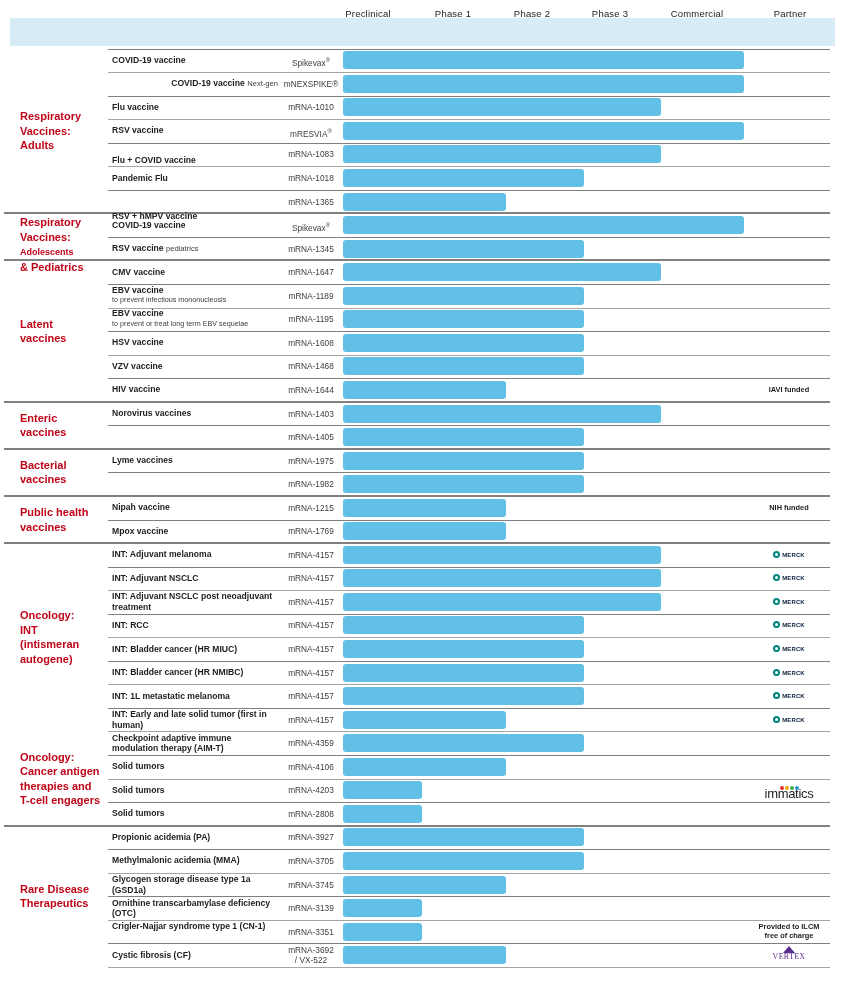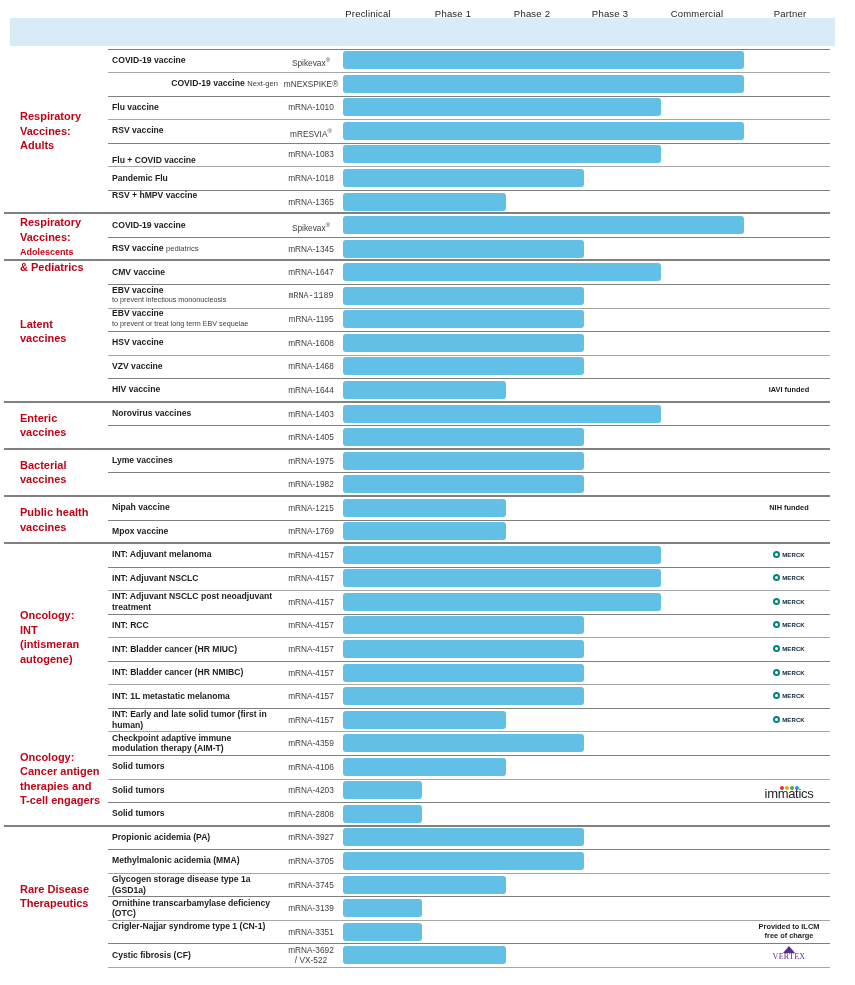--- a/index.html
+++ b/index.html
@@ -294,34 +294,34 @@
       <div class="bar" style="top: 98.375px; width: 318px; background: rgb(98, 191, 230);"></div>
       <div class="prog-name" style="top: 125.425px;"><span>RSV vaccine</span></div>
       <div class="prog-code" style="top: 125.925px;"><span>mRESVIA</span><sup>®</sup></div>
       <div class="bar" style="top: 121.925px; width: 401px; background: rgb(98, 191, 230);"></div>
       <div class="prog-name" style="top: 155px;"><span>Flu + COVID vaccine</span></div>
       <div class="prog-code" style="top: 149.475px;"><span>mRNA-1083</span></div>
       <div class="bar" style="top: 145.475px; width: 318px; background: rgb(98, 191, 230);"></div>
       <div class="prog-name" style="top: 172.525px;"><span>Pandemic Flu</span></div>
       <div class="prog-code" style="top: 173.025px;"><span>mRNA-1018</span></div>
       <div class="bar" style="top: 169.025px; width: 241px; background: rgb(98, 191, 230);"></div>
-      <div class="prog-name" style="top: 190px;"><span>RSV + hMPV vaccine</span></div>
+      <div class="prog-name" style="top: 211px;"><span>RSV + hMPV vaccine</span></div>
       <div class="prog-code" style="top: 196.575px;"><span>mRNA-1365</span></div>
       <div class="bar" style="top: 192.575px; width: 163px; background: rgb(98, 191, 230);"></div>
       <div class="prog-name" style="top: 219.625px;"><span>COVID-19 vaccine</span></div>
       <div class="prog-code" style="top: 220.125px;"><span>Spikevax</span><sup>®</sup></div>
       <div class="bar" style="top: 216.125px; width: 401px; background: rgb(98, 191, 230);"></div>
       <div class="prog-name" style="top: 243.175px;"><span>RSV vaccine</span> <span class="inline-light">pediatrics</span></div>
       <div class="prog-code" style="top: 243.675px;"><span>mRNA-1345</span></div>
       <div class="bar" style="top: 239.675px; width: 241px; background: rgb(98, 191, 230);"></div>
       <div class="prog-name" style="top: 266.725px;"><span>CMV vaccine</span></div>
       <div class="prog-code" style="top: 267.225px;"><span>mRNA-1647</span></div>
       <div class="bar" style="top: 263.225px; width: 318px; background: rgb(98, 191, 230);"></div>
       <div class="prog-name" style="top: 284.775px;"><span>EBV vaccine</span><span class="sub">to prevent infectious mononucleosis</span></div>
-      <div class="prog-code" style="top: 290.775px; font-family: Liberation Mono, monospace;"><span>mRNA-1189</span></div>
+      <div class="prog-code" style="top: 290.775px;"><span>mRNA-1189</span></div>
       <div class="bar" style="top: 286.775px; width: 241px; background: rgb(98, 191, 230);"></div>
       <div class="prog-name" style="top: 308.325px;"><span>EBV vaccine</span><span class="sub">to prevent or treat long term EBV sequelae</span></div>
       <div class="prog-code" style="top: 314.325px;"><span>mRNA-1195</span></div>
       <div class="bar" style="top: 310.325px; width: 241px; background: rgb(98, 191, 230);"></div>
       <div class="prog-name" style="top: 337.375px;"><span>HSV vaccine</span></div>
       <div class="prog-code" style="top: 337.875px;"><span>mRNA-1608</span></div>
       <div class="bar" style="top: 333.875px; width: 241px; background: rgb(98, 191, 230);"></div>
       <div class="prog-name" style="top: 360.925px;"><span>VZV vaccine</span></div>
       <div class="prog-code" style="top: 361.425px;"><span>mRNA-1468</span></div>
       <div class="bar" style="top: 357.425px; width: 241px; background: rgb(98, 191, 230);"></div>

